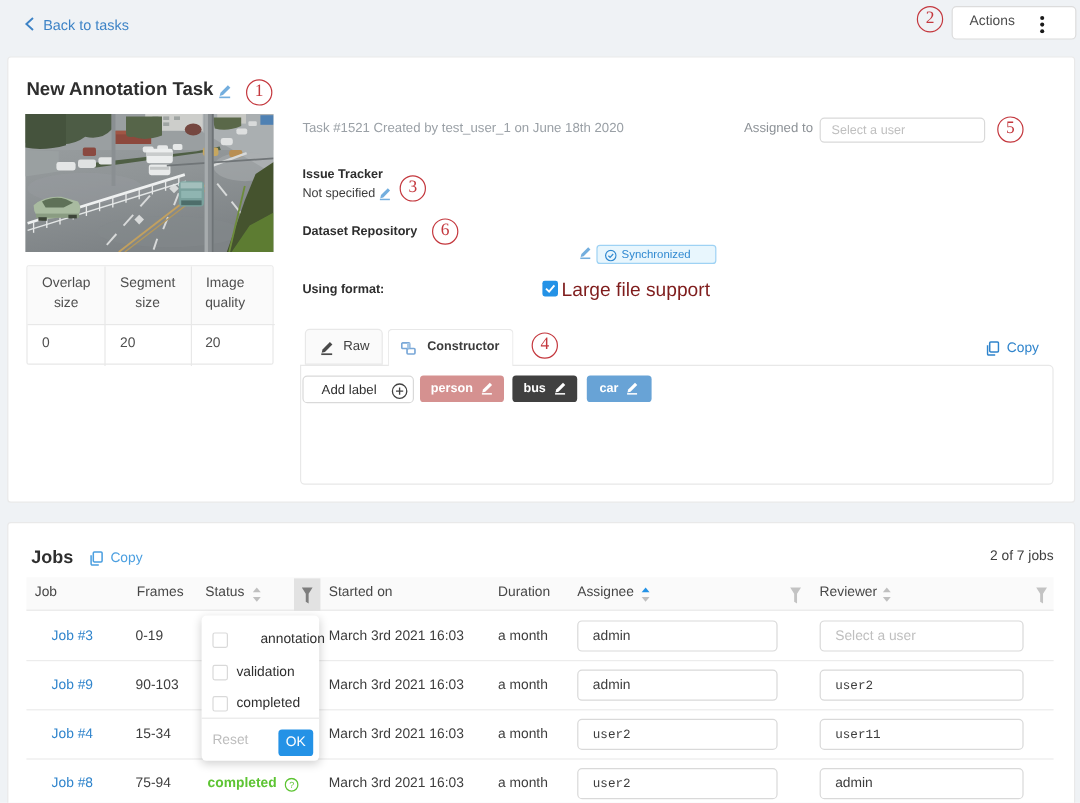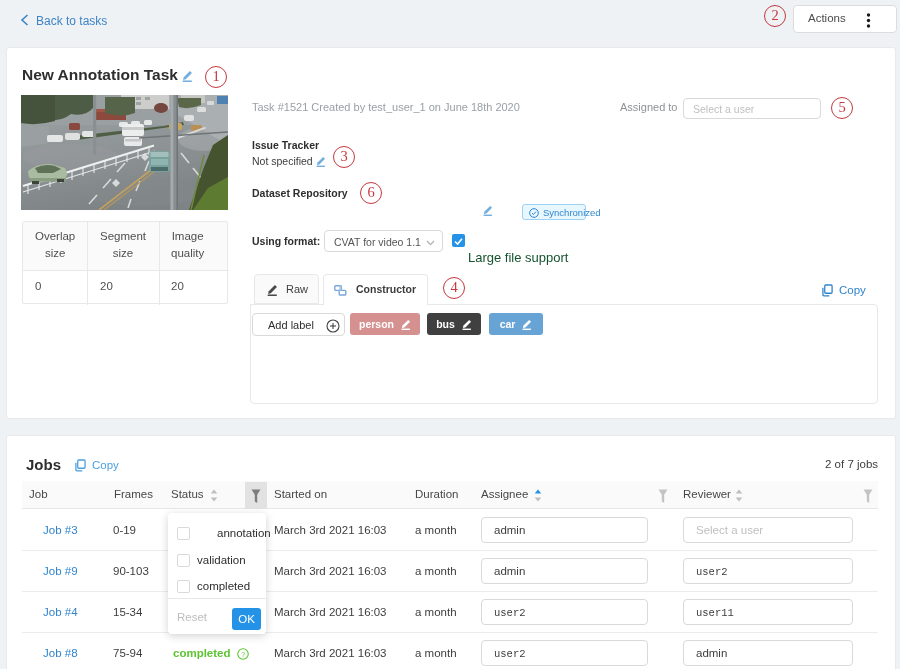--- a/index.html
+++ b/index.html
@@ -200,41 +200,35 @@
       <rect x="2" y="12.2" width="10.6" height="1.8" fill="#73aede"></rect>
     </svg>
 <div class="circ" style="left:333px; top:146px;">3</div>
 
 <div class="t" style="left:252px; top:187px; font-size:10.5px; font-weight:bold; color:#2e2e2e;">Dataset Repository</div>
 <div class="circ" style="left:360px; top:182px;">6</div>
 <svg class="abs" style="left:482px; top:205px;" width="11" height="11" viewBox="0 0 14 14">
       <path d="M10.4 1.2 L12.8 3.6 L5.6 10.8 L2.4 11.6 L3.2 8.4 Z" fill="#73aede"></path>
       <rect x="2" y="12.2" width="10.6" height="1.8" fill="#73aede"></rect>
     </svg>
-<div class="abs" style="left:522px; top:204px; width:64px; height:16px; background:#e8f6fd; border:1px solid #9ed2f4; border-radius:3px;">
+<div class="abs" style="left:497px; top:204px; width:100px; height:16px; background:#e8f6fd; border:1px solid #9ed2f4; border-radius:3px;">
   <svg class="abs" style="left:6px; top:2.5px;" width="10" height="10" viewBox="0 0 12 12">
         <circle cx="6" cy="6" r="5.2" fill="none" stroke="#2f88d0" stroke-width="1.2"></circle>
         <path d="M3.6 6.2 L5.3 7.8 L8.4 4.4" fill="none" stroke="#2f88d0" stroke-width="1.2"></path>
       </svg>
   <span class="t" style="left:20px; top:2px; font-size:9.5px; color:#2f88d0;">Synchronized</span>
 </div>
 
 <div class="t" style="left:252px; top:235px; font-size:10.5px; font-weight:bold; color:#2e2e2e;">Using format:</div>
-<div class="abs" style="left:324px; top:230px; width:119px; height:22px; background:#fff; border:1px solid #d9d9d9; border-radius:4px;">
-  <span class="t" style="left:9px; top:5px; font-size:10.5px; color:#555;">CVAT for video 1.1</span>
-  <svg class="abs" style="left:101px; top:9px;" width="9" height="6" viewBox="0 0 9 6">
-        <path d="M1 1 L4.5 4.6 L8 1" fill="none" stroke="#b0b0b0" stroke-width="1.2"></path>
-      </svg>
-</div>
 <div class="abs" style="left:452px; top:234px; width:13px; height:13px; background:#2492e6; border-radius:2px;">
   <svg width="13" height="13" viewBox="0 0 13 13">
         <path d="M3 6.5 L5.6 9 L10 3.8" fill="none" stroke="#fff" stroke-width="1.6"></path>
       </svg>
 </div>
-<div class="t" style="left:468px; top:250px; font-size:13px; color:#14532d;">Large file support</div>
+<div class="t" style="left:468px; top:234px; font-size:16px; color:#7f1d1d;">Large file support</div>
 
 <div class="t" style="left:620px; top:101px; font-size:11px; color:#8d9297;">Assigned to</div>
 <div class="inp" style="left:683px; top:98px; width:138px; height:21px;">
   <span class="t" style="left:9px; top:3.5px; color:#bfbfbf; font-size:10.5px;">Select a user</span>
 </div>
 <div class="circ" style="left:831px; top:97px;">5</div>
 
 <div class="abs" style="left:254px; top:274px; width:65px; height:30px; background:#fafafa; border:1px solid #e8e8e8; border-radius:4px 4px 0 0;">
   <svg class="abs" style="left:11px; top:9px;" width="12" height="12" viewBox="0 0 14 14">
         <path d="M10.4 1.2 L12.8 3.6 L5.6 10.8 L2.4 11.6 L3.2 8.4 Z" fill="#4a4a4a"></path>

